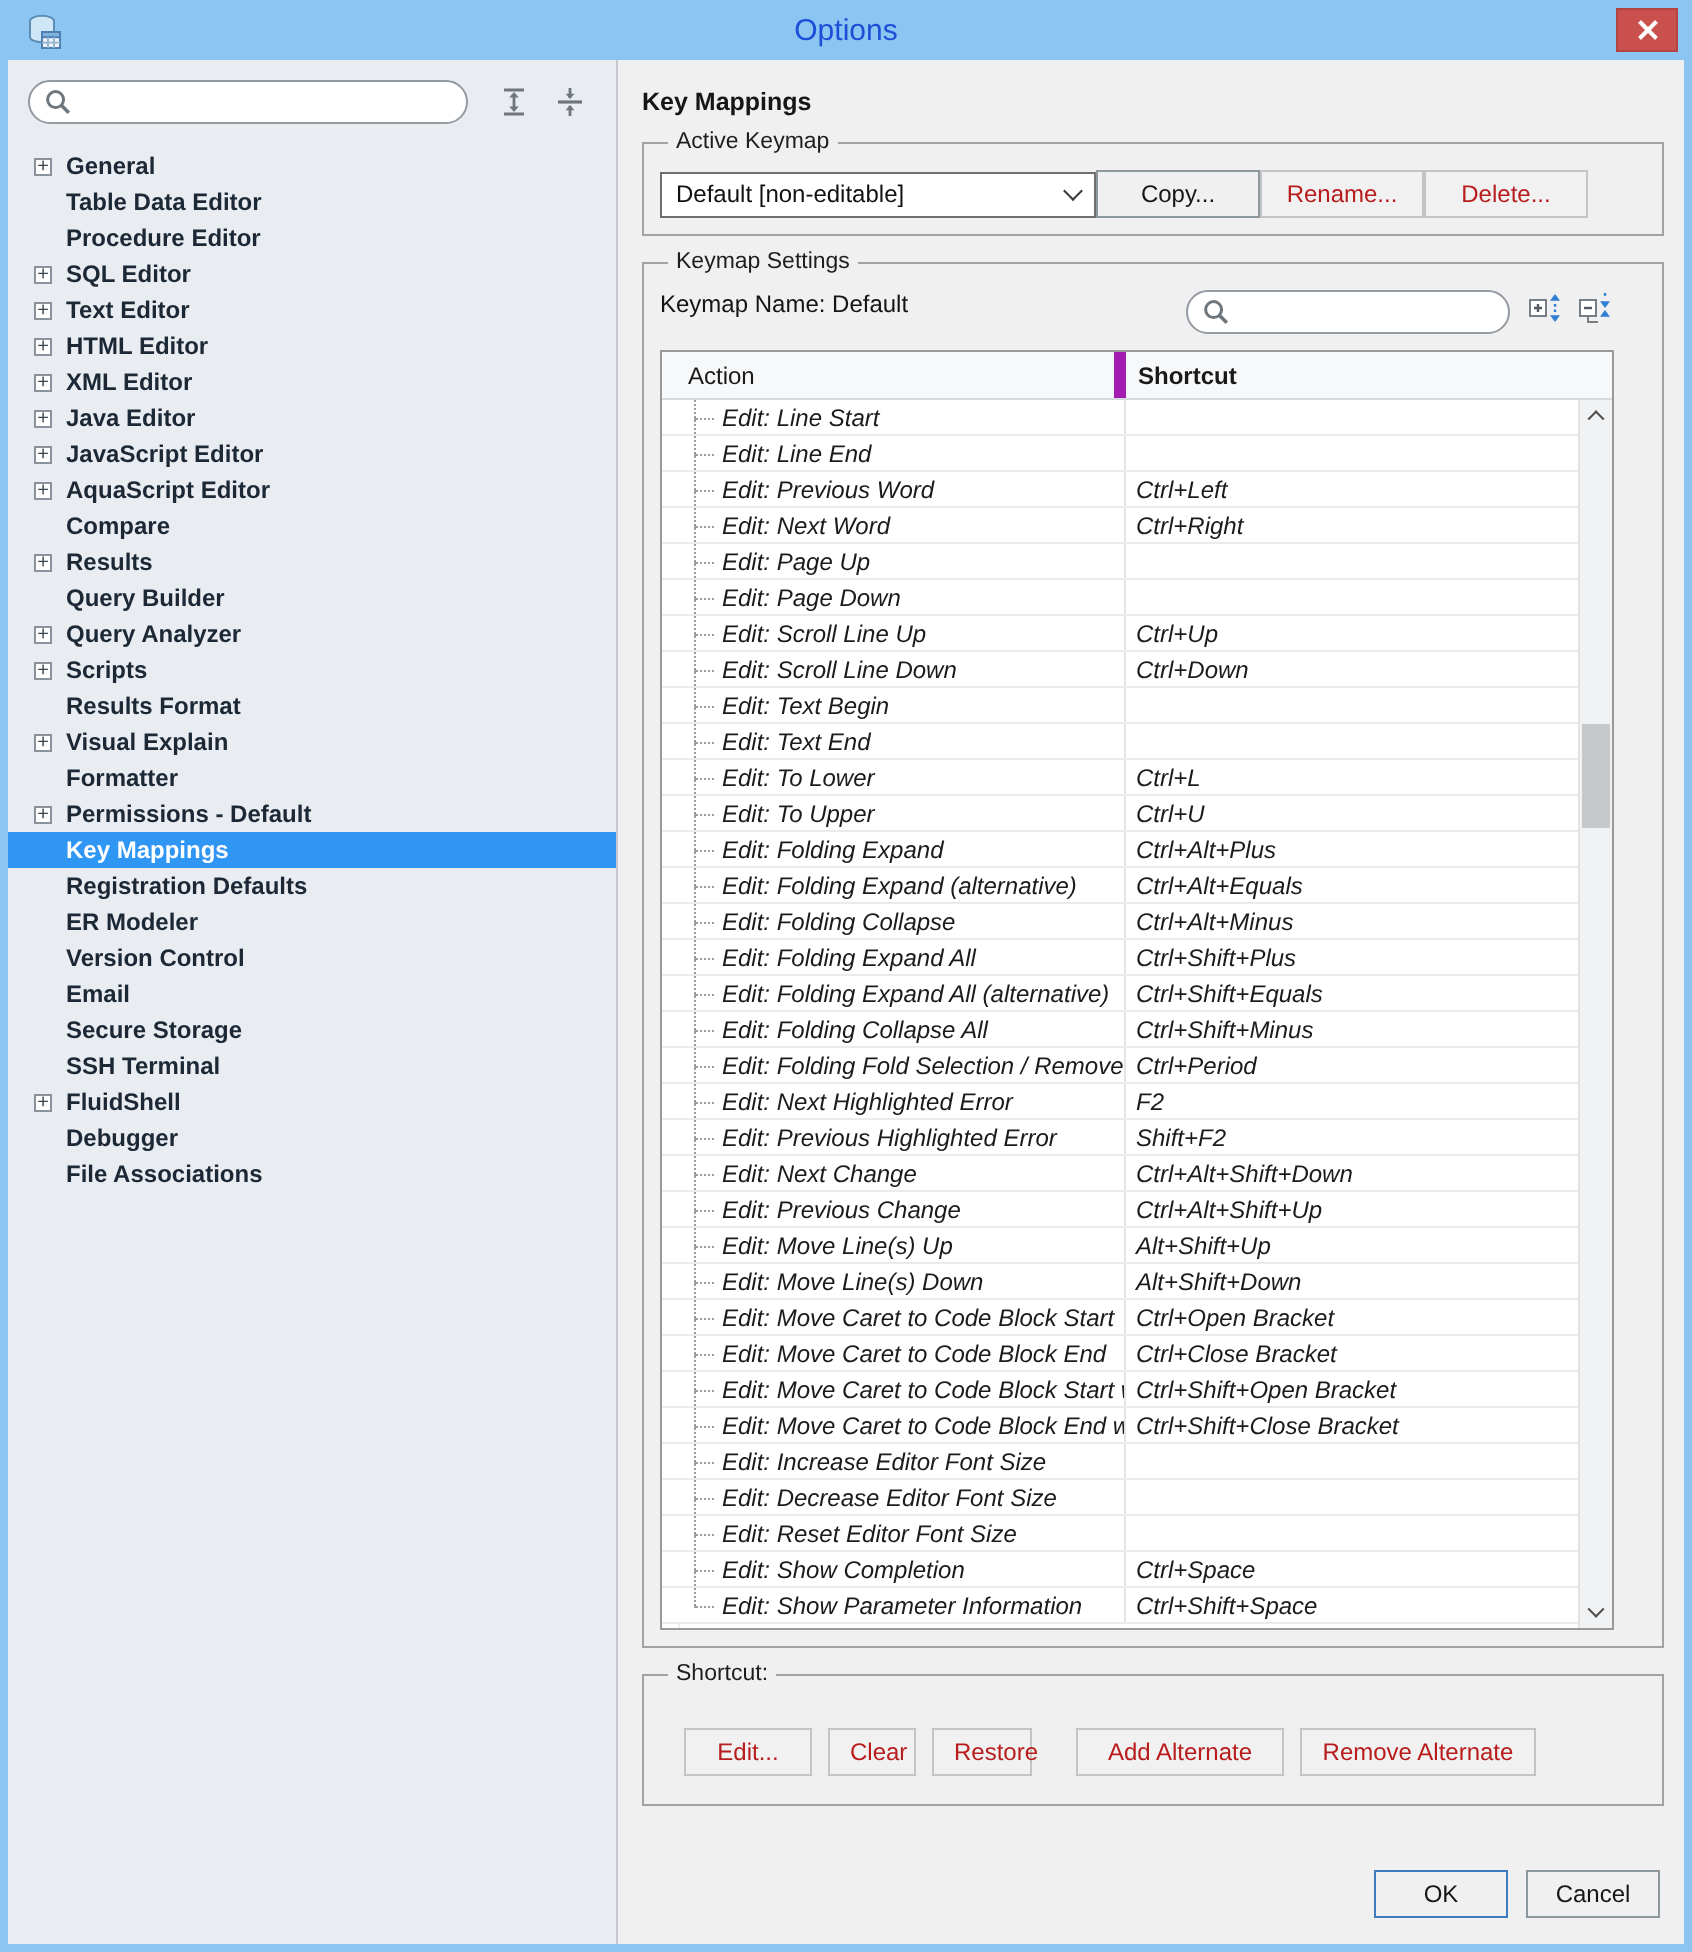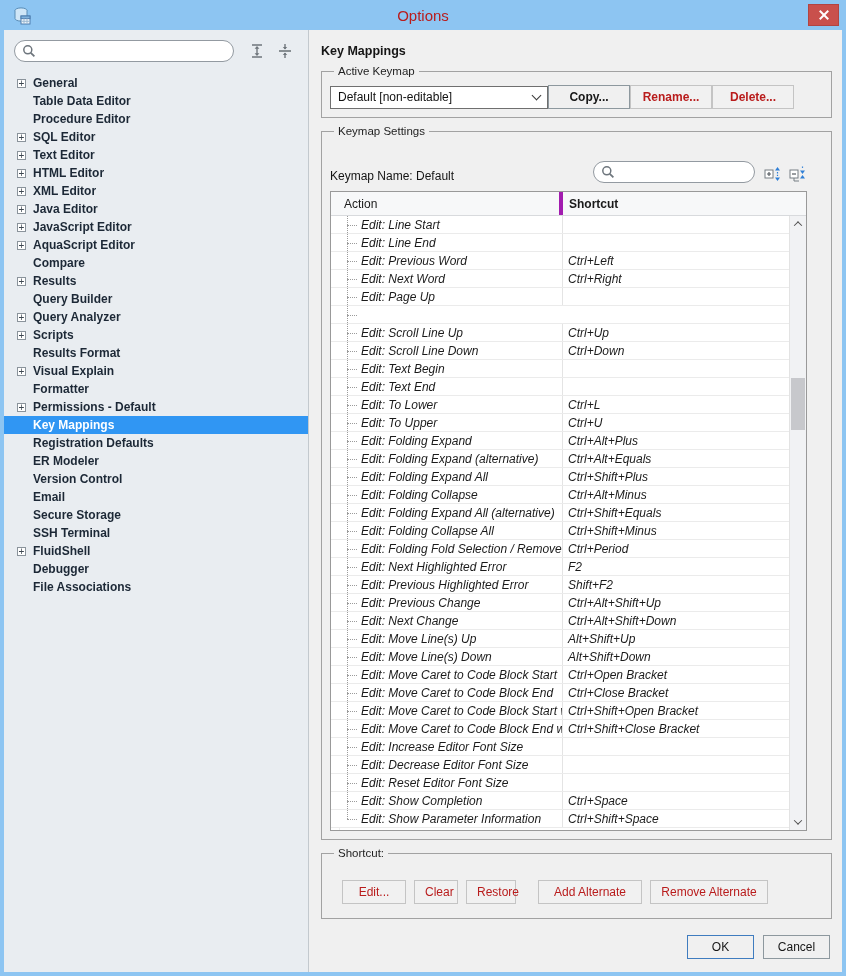--- a/index.html
+++ b/index.html
@@ -7,21 +7,21 @@
   .window {
     width:846px; height:976px; position:relative;
     border:4px solid #8dc5f2; background:#f0f0f0;
     font-family:"Liberation Sans", sans-serif;
   }
   
   .titlebar { height:26px; background:#8dc5f2; position:relative; }
   .app-icon { position:absolute; left:8px; top:2px; width:20px; height:20px; }
   .win-title {
     position:absolute; left:0; right:0; top:3px; text-align:center;
-    font-size:15px; color:#b91c1c;
+    font-size:15px; color:#1d4ed8;
   }
   .close-btn {
     position:absolute; right:3px; top:0px; width:31px; height:22px;
     background:#c9504c; border:1px solid #b24441;
     display:flex; align-items:center; justify-content:center; cursor:pointer;
   }
   .close-x { position:relative; width:10px; height:10px; }
   .close-x::before, .close-x::after {
     content:''; position:absolute; left:4px; top:-1px; width:2px; height:12px; background:#fff;
   }
@@ -74,39 +74,39 @@
     font-size:12px; color:#111; display:flex; align-items:center;
     justify-content:space-between; padding:0 7px; cursor:pointer;
   }
   .chev { width:7px; height:7px; border-right:1.6px solid #3a3a3a; border-bottom:1.6px solid #3a3a3a; transform:rotate(45deg); margin-top:-3px; }
 
   .btn {
     height:24px; padding:0 10px; font-size:12px; color:#161616;
     background:#f0f0f0; border:1px solid #8d989e; cursor:pointer;
     font-family:"Liberation Sans", sans-serif; white-space:nowrap;
   }
-  .btn.w80 { width:82px;font-weight:bold; }
+  .btn.w80 { width:82px; }
   .btn.disabled { color:#b91c1c; border-color:#c4c4c4; background:#f1f1f1; cursor:default; }
 
-  .km-row { display:flex; align-items:flex-end; margin-top:20px; margin-bottom:8px; }
+  .km-row { display:flex; align-items:flex-start; margin-top:4px; margin-bottom:8px; }
   .km-name { font-size:12px; color:#141414; }
   .km-row .search-pill { width:162px; margin-left:auto; }
   .km-icons { display:flex; gap:7px; margin-left:9px; }
 
   
   .ktable {
     border:1px solid #999; background:#fff; height:640px;
     display:flex; flex-direction:column; position:relative; overflow:hidden;
   }
   .thead {
     display:flex; height:24px; flex:0 0 auto; background:#f7f8f9;
     border-bottom:1px solid #d8dadd; font-size:12px; color:#1a1a1a;
     align-items:center; padding-right:17px;
   }
-  .th-action { width:232px; padding-left:13px; border-right:4px solid #a21caf; height:100%; display:flex; align-items:center; }
+  .th-action { width:232px; padding-left:13px; border-right:6px solid #a21caf; height:100%; display:flex; align-items:center; }
   .th-shortcut { flex:1; padding-left:6px;font-weight:bold; }
   .tbody { flex:1; position:relative; overflow:hidden; padding-right:17px; }
   .tbody::before {
     content:''; position:absolute; left:8px; top:0; bottom:0; border-left:1px solid #ededed;
   }
   .trow {
     height:18px; display:flex; border-bottom:1px solid #ebebeb;
     font-size:12px; color:#1b1b1b; position:relative; background:#fff;font-style:italic;
   }
   .trow::before {
@@ -418,20 +418,21 @@
                 <span class="td-action">Edit: Next Word</span>
                 <span class="td-shortcut">Ctrl+Right</span>
               </div>
 
               <div class="trow">
                 <span class="td-action">Edit: Page Up</span>
                 <span class="td-shortcut"></span>
               </div>
 
               <div class="trow">
+                <span class="td-action">Edit: Page Down</span>
                 <span class="td-shortcut"></span>
               </div>
 
               <div class="trow">
                 <span class="td-action">Edit: Scroll Line Up</span>
                 <span class="td-shortcut">Ctrl+Up</span>
               </div>
 
               <div class="trow">
                 <span class="td-action">Edit: Scroll Line Down</span>
@@ -462,30 +463,30 @@
                 <span class="td-action">Edit: Folding Expand</span>
                 <span class="td-shortcut">Ctrl+Alt+Plus</span>
               </div>
 
               <div class="trow">
                 <span class="td-action">Edit: Folding Expand (alternative)</span>
                 <span class="td-shortcut">Ctrl+Alt+Equals</span>
               </div>
 
               <div class="trow">
+                <span class="td-action">Edit: Folding Collapse</span>
+                <span class="td-shortcut">Ctrl+Alt+Minus</span>
+              </div>
+
+              <div class="trow">
                 <span class="td-action">Edit: Folding Expand All</span>
                 <span class="td-shortcut">Ctrl+Shift+Plus</span>
               </div>
 
               <div class="trow">
-                <span class="td-action">Edit: Folding Collapse</span>
-                <span class="td-shortcut">Ctrl+Alt+Minus</span>
-              </div>
-
-              <div class="trow">
                 <span class="td-action">Edit: Folding Expand All (alternative)</span>
                 <span class="td-shortcut">Ctrl+Shift+Equals</span>
               </div>
 
               <div class="trow">
                 <span class="td-action">Edit: Folding Collapse All</span>
                 <span class="td-shortcut">Ctrl+Shift+Minus</span>
               </div>
 
               <div class="trow">
@@ -497,27 +498,27 @@
                 <span class="td-action">Edit: Next Highlighted Error</span>
                 <span class="td-shortcut">F2</span>
               </div>
 
               <div class="trow">
                 <span class="td-action">Edit: Previous Highlighted Error</span>
                 <span class="td-shortcut">Shift+F2</span>
               </div>
 
               <div class="trow">
+                <span class="td-action">Edit: Next Change</span>
+                <span class="td-shortcut">Ctrl+Alt+Shift+Down</span>
+              </div>
+
+              <div class="trow">
                 <span class="td-action">Edit: Previous Change</span>
                 <span class="td-shortcut">Ctrl+Alt+Shift+Up</span>
-              </div>
-
-              <div class="trow">
-                <span class="td-action">Edit: Next Change</span>
-                <span class="td-shortcut">Ctrl+Alt+Shift+Down</span>
               </div>
 
               <div class="trow">
                 <span class="td-action">Edit: Move Line(s) Up</span>
                 <span class="td-shortcut">Alt+Shift+Up</span>
               </div>
 
               <div class="trow">
                 <span class="td-action">Edit: Move Line(s) Down</span>
                 <span class="td-shortcut">Alt+Shift+Down</span>

